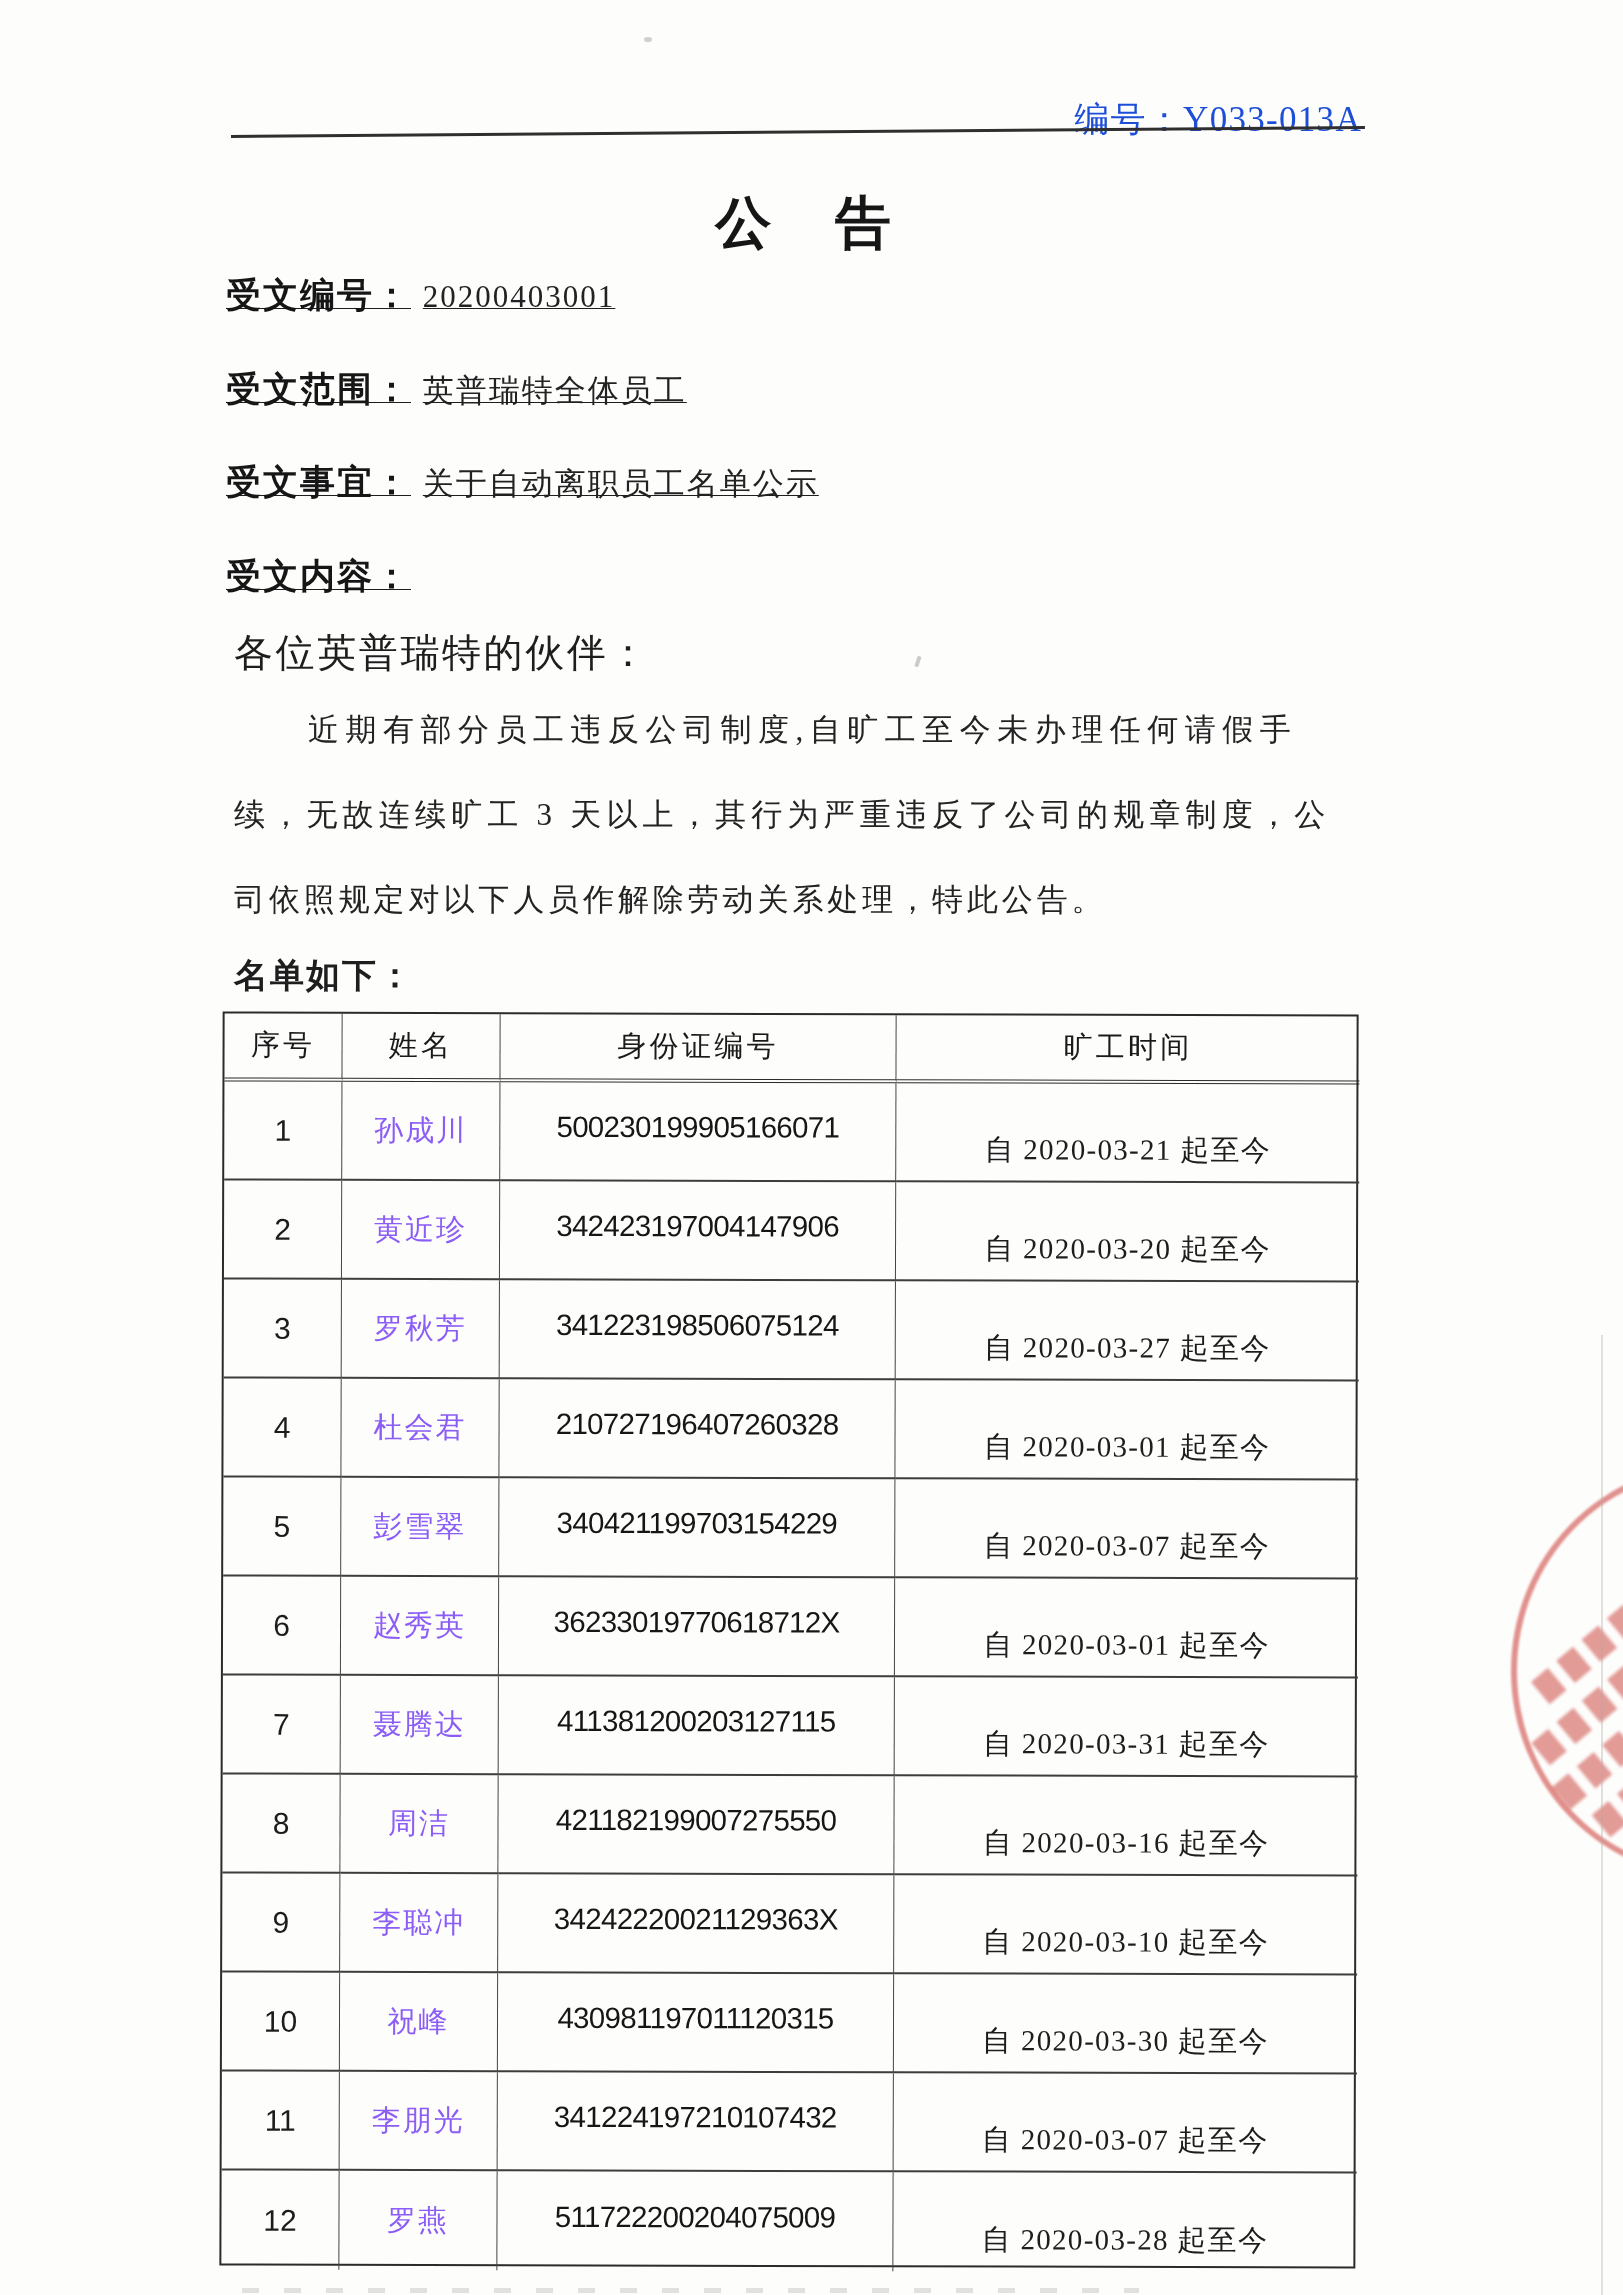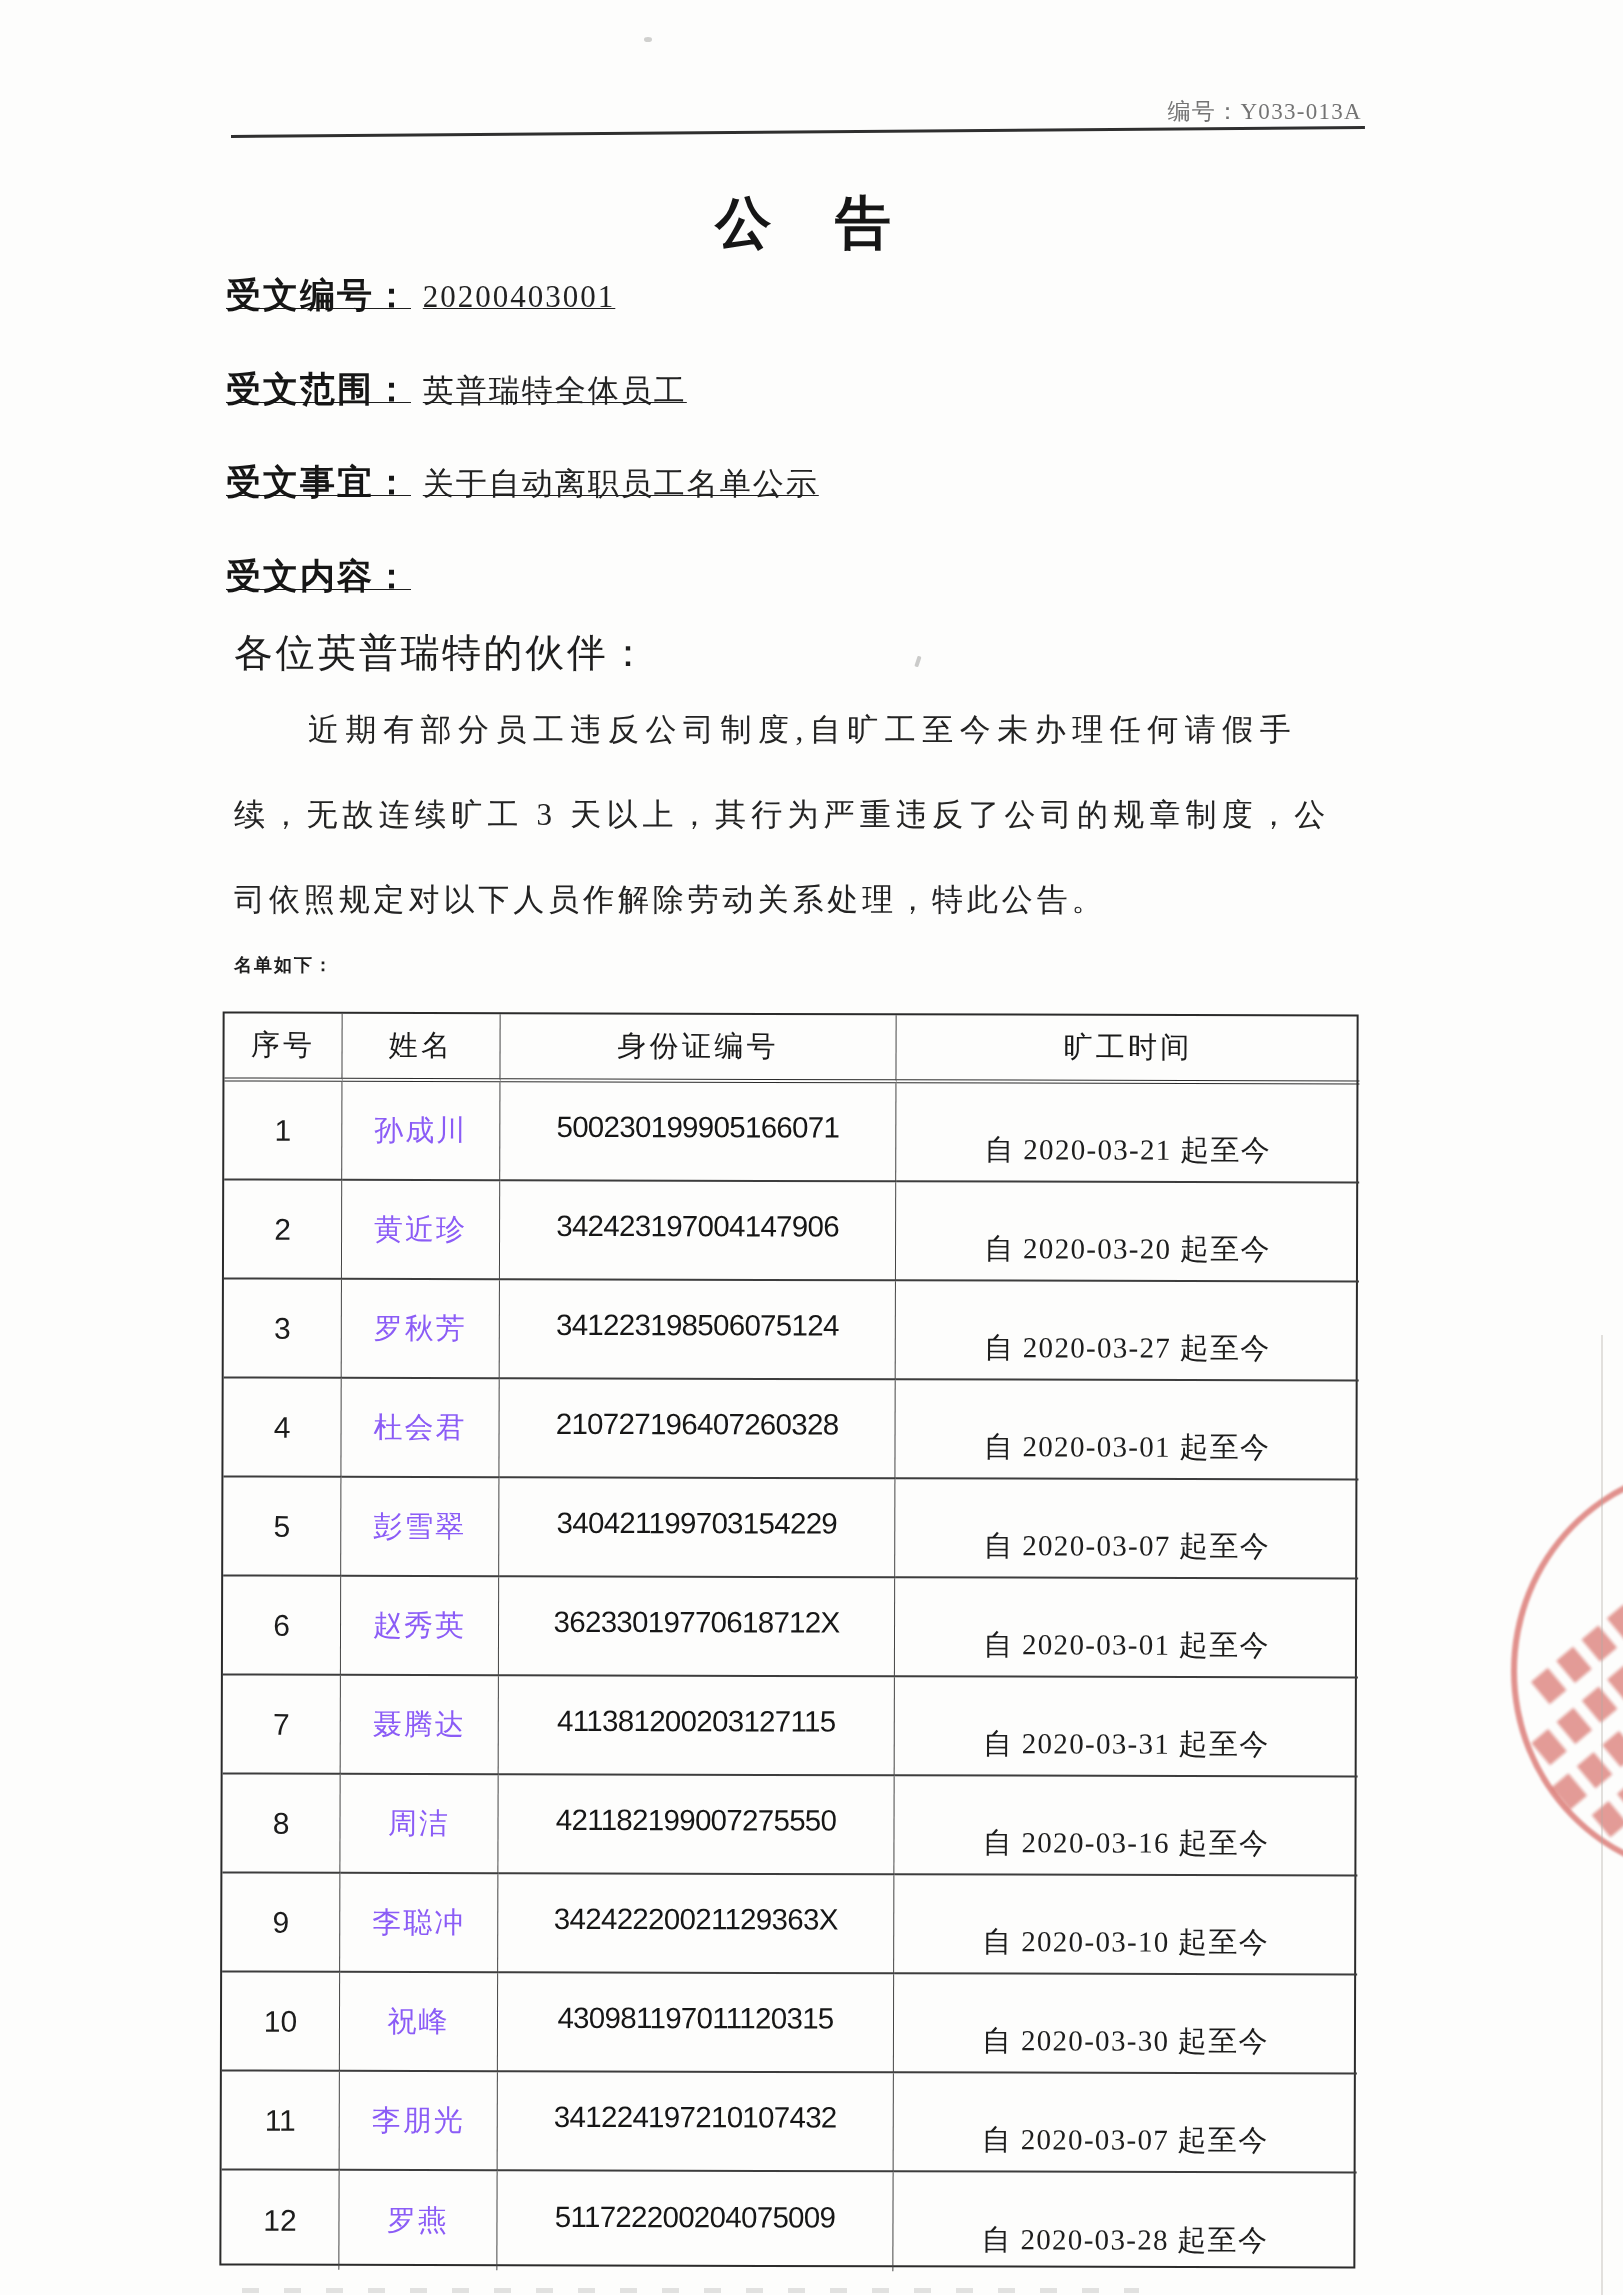--- a/index.html
+++ b/index.html
@@ -7,21 +7,21 @@
     position:relative;
     width:1623px;height:2295px;
     background:#fdfdfc;
     overflow:hidden;
     font-family:"Liberation Serif","DejaVu Serif",serif;
     color:#1e1e1e;
   }
   
   .doc-number{
     position:absolute;left:234px;top:96px;width:1128px;
-    text-align:right;font-size:23px;letter-spacing:1.3px;color:#737373;
+    text-align:right;font-size:35px;letter-spacing:1.3px;color:#1d4ed8;
   }
   .top-rule{
     position:absolute;left:231px;top:135px;width:1134px;height:2.6px;
     background:#2f2f2f;
     transform:rotate(-0.45deg);transform-origin:left center;
   }
   .title{
     position:absolute;left:234px;top:182px;width:1134px;margin:4px;
     text-align:center;font-size:56px;font-weight:700;letter-spacing:3.9px;color:#161616;
   }
@@ -29,21 +29,21 @@
   .meta{position:absolute;left:226px;white-space:nowrap;text-decoration:underline;}
   .meta-0{top:272px}.meta-1{top:366px}.meta-2{top:459px}.meta-3{top:553px}
   .meta-label{font-size:35px;font-weight:700;letter-spacing:2px;color:#161616;}
   .meta-value{font-size:31px;letter-spacing:2px;margin-left:11.8px;color:#222;}
   
   .salutation{position:absolute;left:234px;top:626px;font-size:39px;letter-spacing:2.6px;}
   .para-line{position:absolute;font-size:31px;white-space:nowrap;color:#232323;}
   .line-1{left:308px;top:709px;letter-spacing:6.5px;}
   .line-2{left:234px;top:794px;letter-spacing:5.2px;text-align:center;}
   .line-3{left:234px;top:879px;letter-spacing:3.9px;}
-  .list-intro{position:absolute;left:234px;top:953px;font-size:18px;font-weight:700;letter-spacing:2px;}
+  .list-intro{position:absolute;left:234px;top:953px;font-size:34px;font-weight:700;letter-spacing:2px;}
   
   .table{
     position:absolute;left:221px;top:1013px;
     width:1136px;height:1254px;
     display:grid;
     grid-template-columns:118px 158px 396px 463px;
     grid-template-rows:68px repeat(12,99px);
     border:2.6px solid #2b2b2b;
     box-sizing:border-box;
     transform:rotate(0.15deg);

